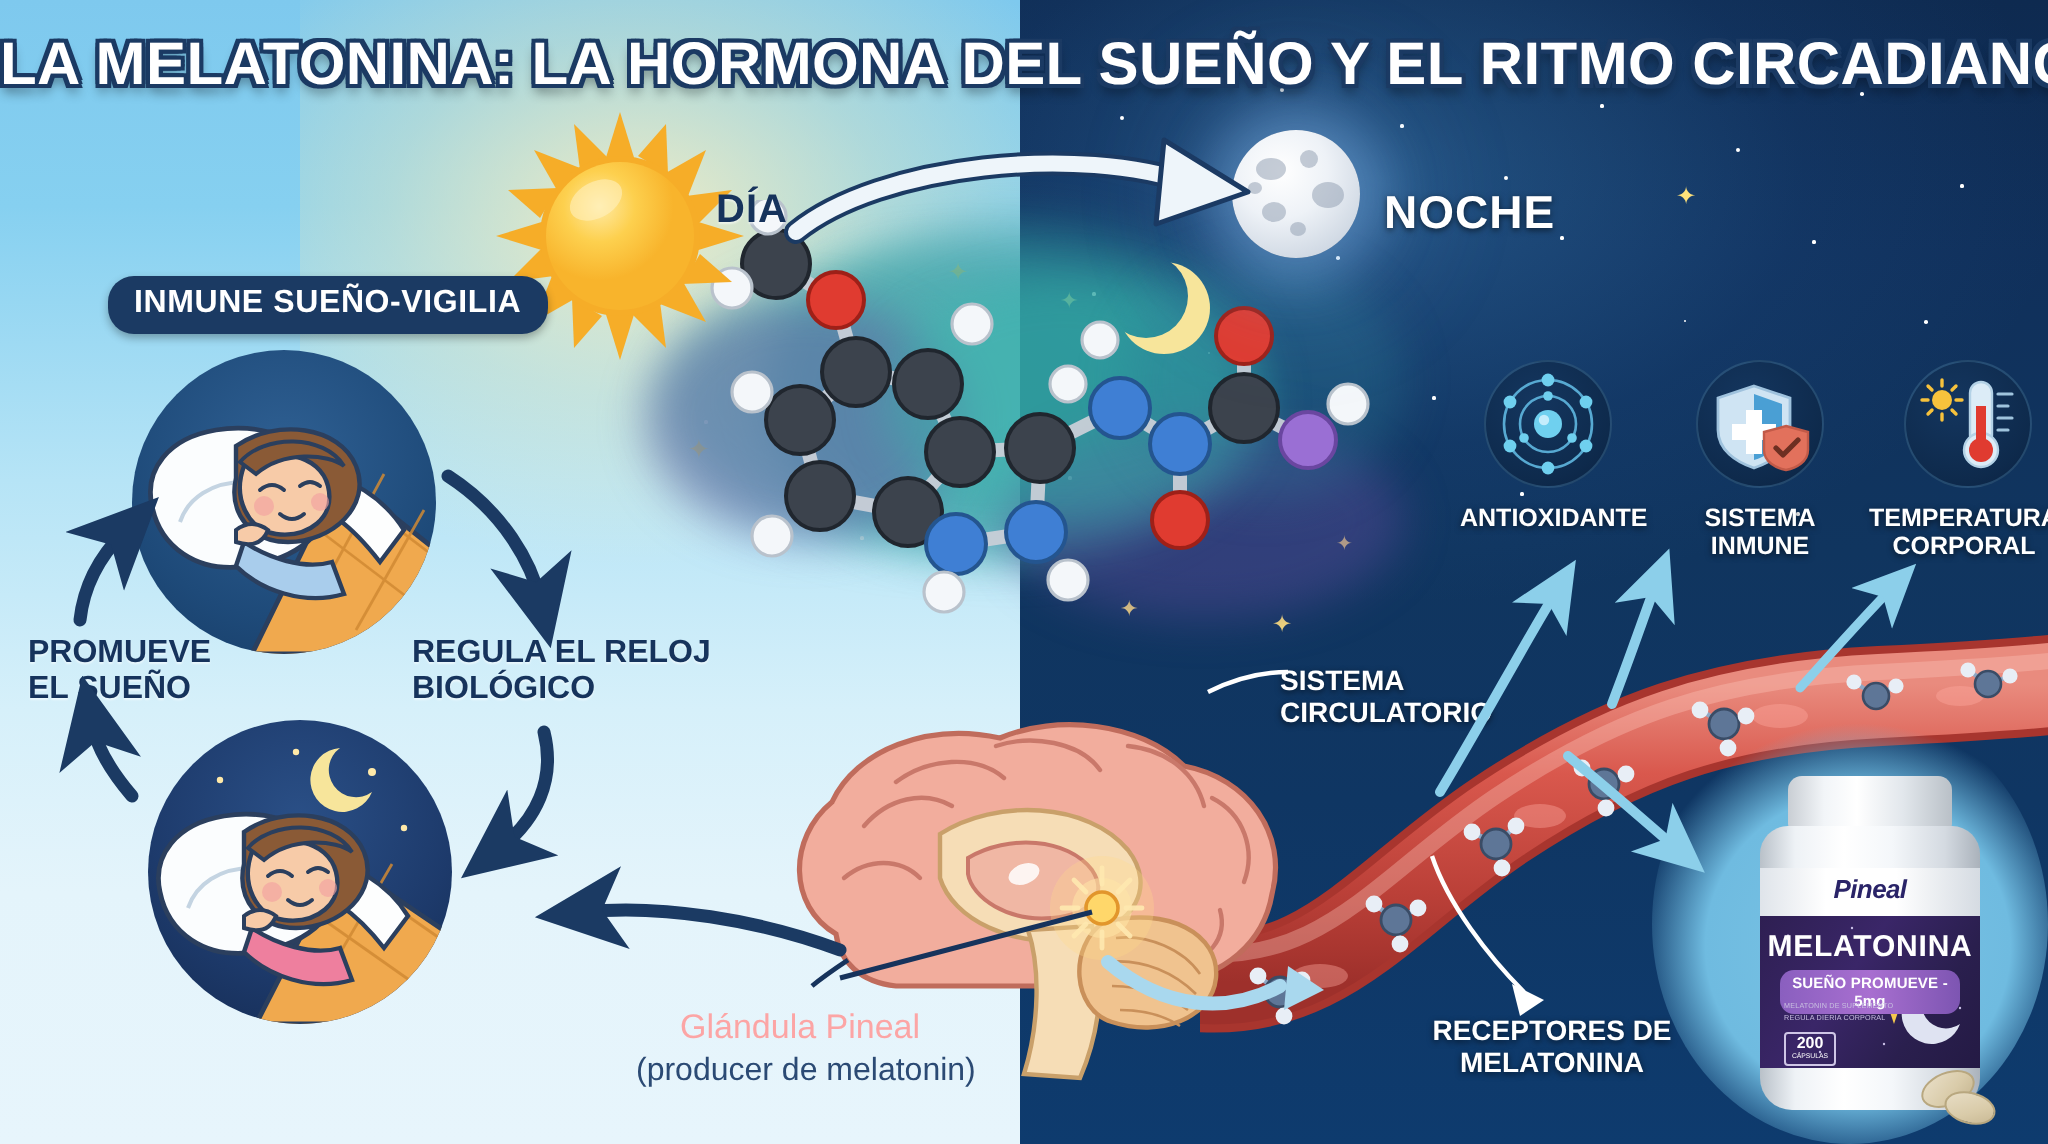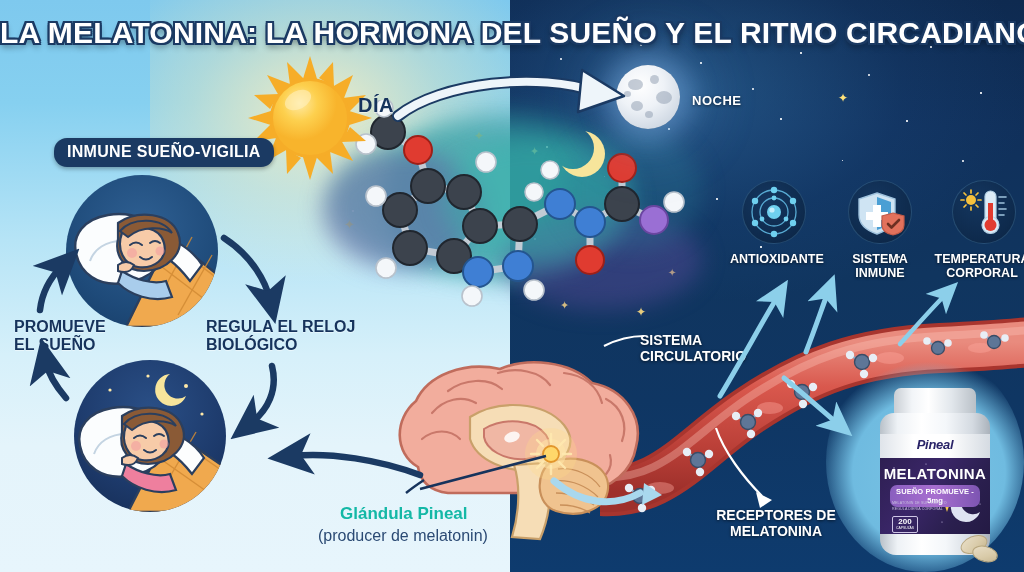--- a/index.html
+++ b/index.html
@@ -281,21 +281,21 @@
             <circle cx="18" cy="22" r="21" fill="#000"></circle>
           </mask>
         </defs>
       <circle cx="27" cy="28" r="23" fill="#f7e59b" mask="url(#cm)"></circle>
     </svg>
   </div>
 
   <div class="title">LA MELATONINA: LA HORMONA DEL SUEÑO Y EL RITMO CIRCADIANO</div>
 
   <div class="lbl lbl-dark" style="left:358px;top:94px;font-size:20px;letter-spacing:.5px;">DÍA</div>
-  <div class="lbl lbl-light" style="left:692px;top:94px;font-size:13px;letter-spacing:.5px;">NOCHE</div>
+  <div class="lbl lbl-light" style="left:692px;top:94px;font-size:23px;letter-spacing:.5px;">NOCHE</div>
 
   <div class="chip" style="left:54px;top:138px;">INMUNE SUEÑO-VIGILIA</div>
 
   <div class="sleep-circle sc-day" style="left:66px;top:175px;width:152px;height:152px;">
     <svg width="152" height="152" viewBox="0 0 152 152">
 
       <path d="M104 62 L152 100 L152 152 L60 152 Z" fill="#f0a94e" stroke="#2b3f5e" stroke-width="2.4"></path>
       <g stroke="#d18a34" stroke-width="1.4" opacity=".85">
         <line x1="110" y1="72" x2="152" y2="104"></line>
           <line x1="96" y1="92" x2="146" y2="130"></line>
@@ -550,21 +550,21 @@
           <line x1="155" y1="107" x2="149" y2="113"></line>
       </g>
 
       <line x1="32" y1="134" x2="158" y2="101" stroke="#16335c" stroke-width="2.6"></line>
 
       <path d="M166 126 C194 150,226 152,252 138" fill="none" stroke="#a9d8ee" stroke-width="7" stroke-linecap="round"></path>
       <polygon points="256,128 274,140 254,150" fill="#a9d8ee"></polygon>
     </svg>
   </div>
 
-  <div class="lbl" style="left:340px;top:504px;font-size:17px;font-weight:bold;color:#14b8a6;">Glándula Pineal</div>
+  <div class="lbl" style="left:340px;top:504px;font-size:17px;font-weight:normal;color:#fca5a5;">Glándula Pineal</div>
   <div class="lbl" style="left:318px;top:527px;font-size:16px;color:#2b4a74;">(producer de melatonin)</div>
 
   <div class="lbl lbl-light" style="left:640px;top:333px;font-size:14px;">SISTEMA
 CIRCULATORIO</div>
   <div class="lbl lbl-light" style="left:696px;top:508px;font-size:14px;text-align:center;width:160px;">RECEPTORES DE
 MELATONINA</div>
 
   <div class="bottle-halo"></div>
   <div class="bottle">
     <div class="bottle-cap"></div>

